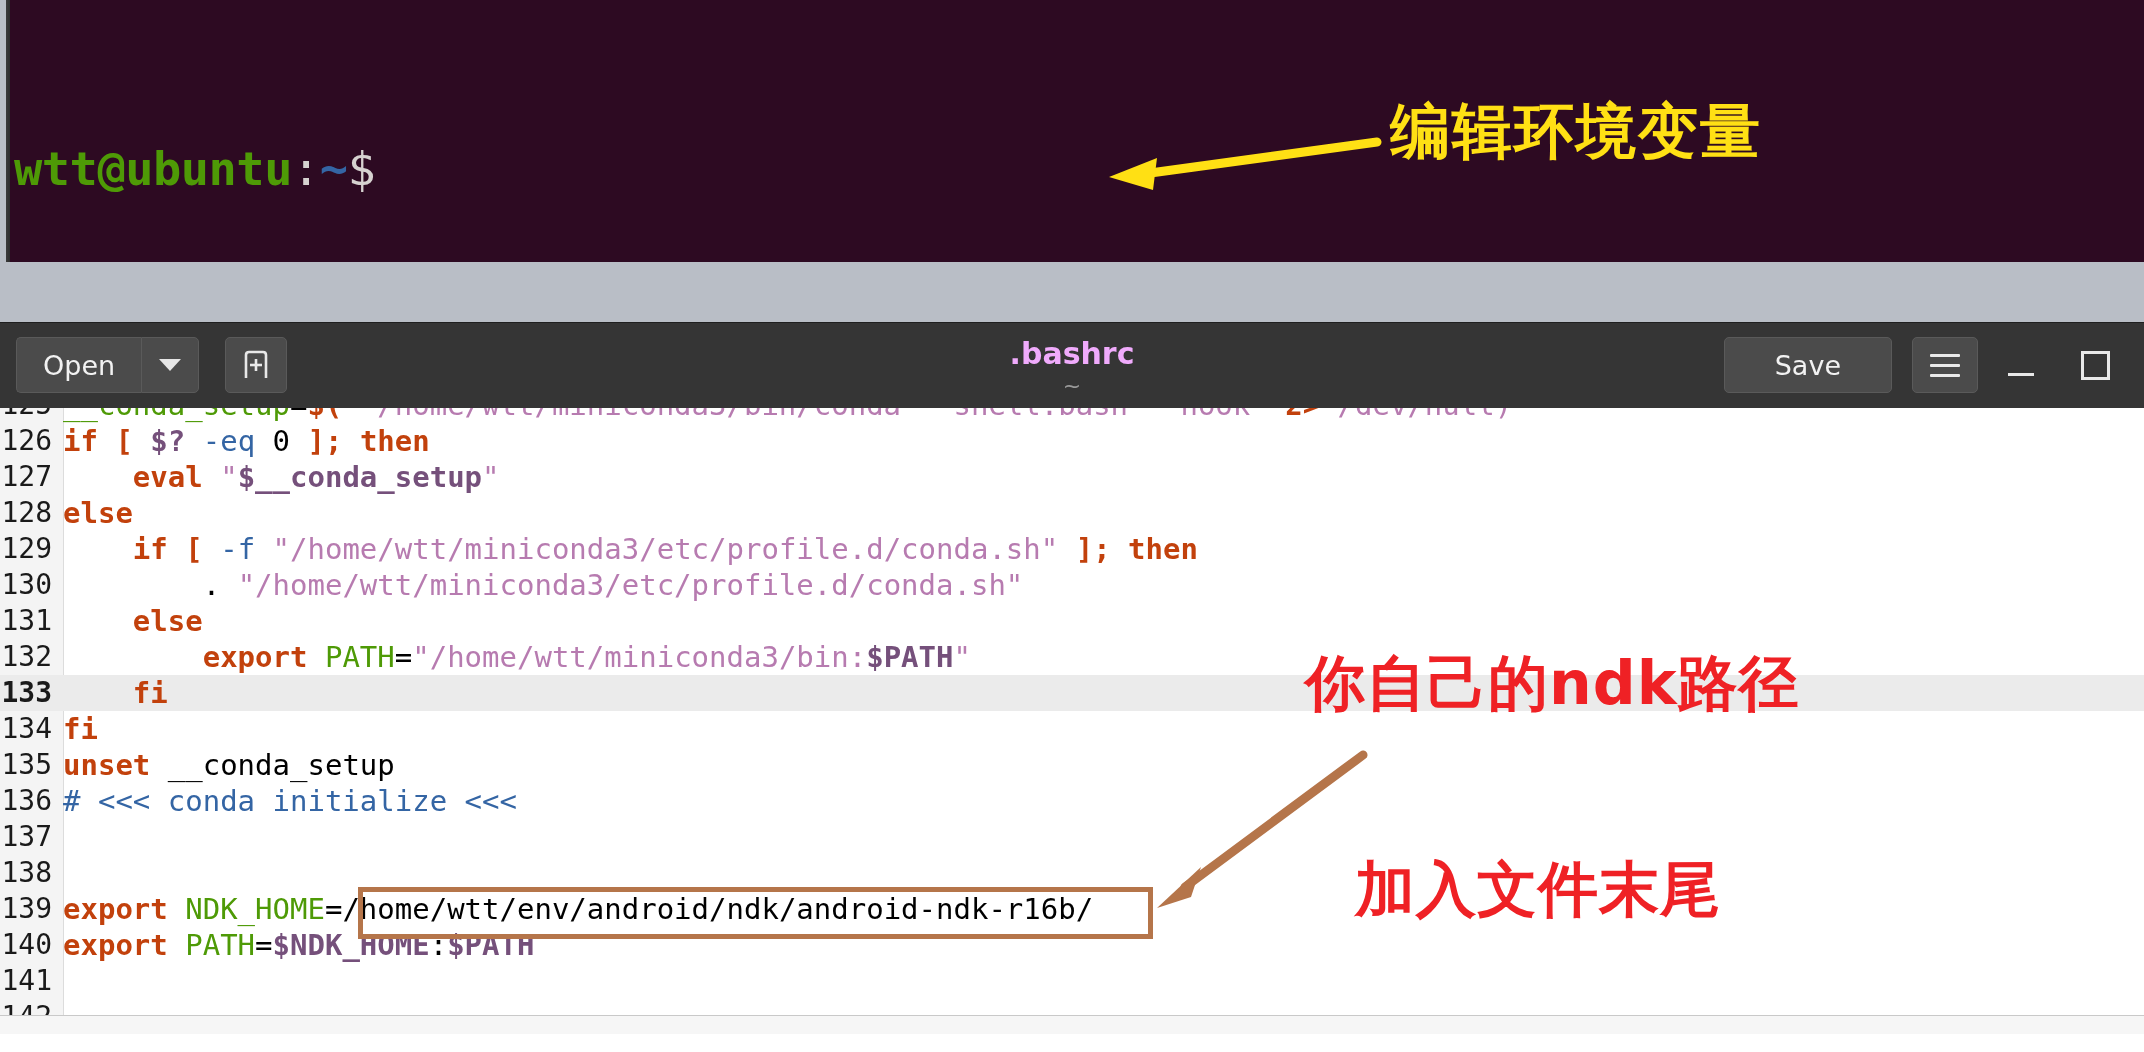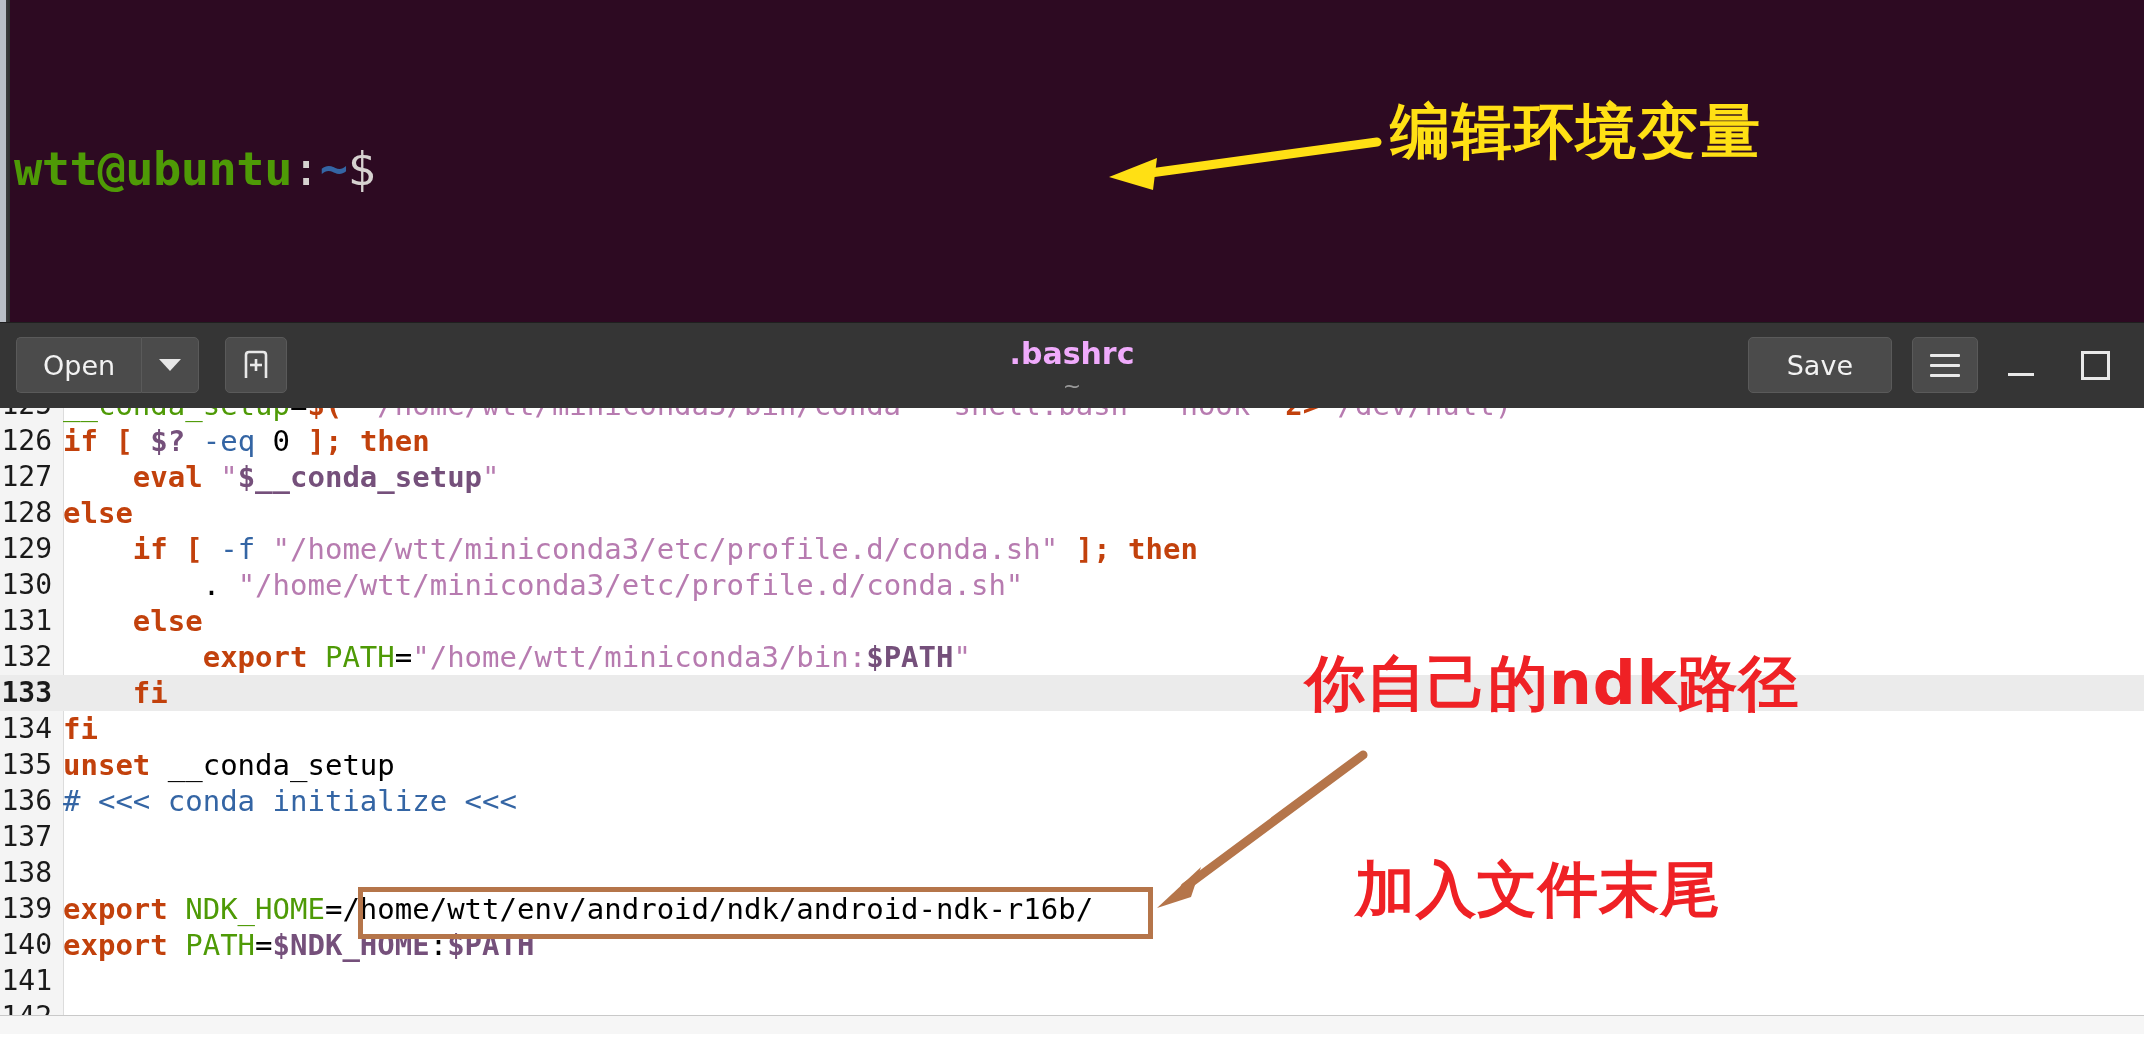--- a/index.html
+++ b/index.html
@@ -5,21 +5,21 @@
   html,body{margin:0;padding:0;}
   body{
     width:2144px;height:1052px;overflow:hidden;
     background:#b9bec6;
     font-family:"DejaVu Sans","Liberation Sans",sans-serif;
     position:relative;
   }
 
   
   #terminal{
-    position:absolute;left:0;top:0;width:2144px;height:322px;
+    position:absolute;left:0;top:0;width:2144px;height:262px;
     background:#2d0a22;
     overflow:hidden;
   }
   #terminal-left-edge{
     position:absolute;left:0;top:0;width:10px;height:322px;
     background:linear-gradient(to right,#b9bec6 0%,#b9bec6 62%,#3a3a3a 63%,#2d2d2d 100%);
   }
   #term-lines{
     position:absolute;left:14px;top:-6px;
     font-family:"DejaVu Sans Mono","Liberation Mono",monospace;
@@ -69,21 +69,21 @@
   }
 
   #hb-title{
     position:absolute;left:0;top:12px;width:2144px;text-align:center;
     pointer-events:none;
   }
   #title-main{color:#f0abfc;font-size:30px;font-weight:bold;line-height:38px;}
   #title-sub{color:#9a9a9a;font-size:22px;line-height:26px;}
 
   #hb-right{position:absolute;right:18px;top:14px;display:flex;align-items:center;}
-  #save-button{border-radius:5px;padding:0 38px;}
+  #save-button{border-radius:5px;padding:0 50px;}
   #menu-button{border-radius:5px;width:66px;margin-left:20px;}
   .burger{display:flex;flex-direction:column;justify-content:center;gap:7px;}
   .burger i{display:block;width:30px;height:3px;background:#eaeaea;border-radius:1px;}
   .win-ctl{
     width:62px;height:56px;display:flex;align-items:center;justify-content:center;
     margin-left:12px;
   }
   #minimize-icon{width:26px;height:3px;background:#e8e8e8;margin-top:18px;}
   #maximize-icon{width:23px;height:23px;border:3px solid #e8e8e8;}
 

